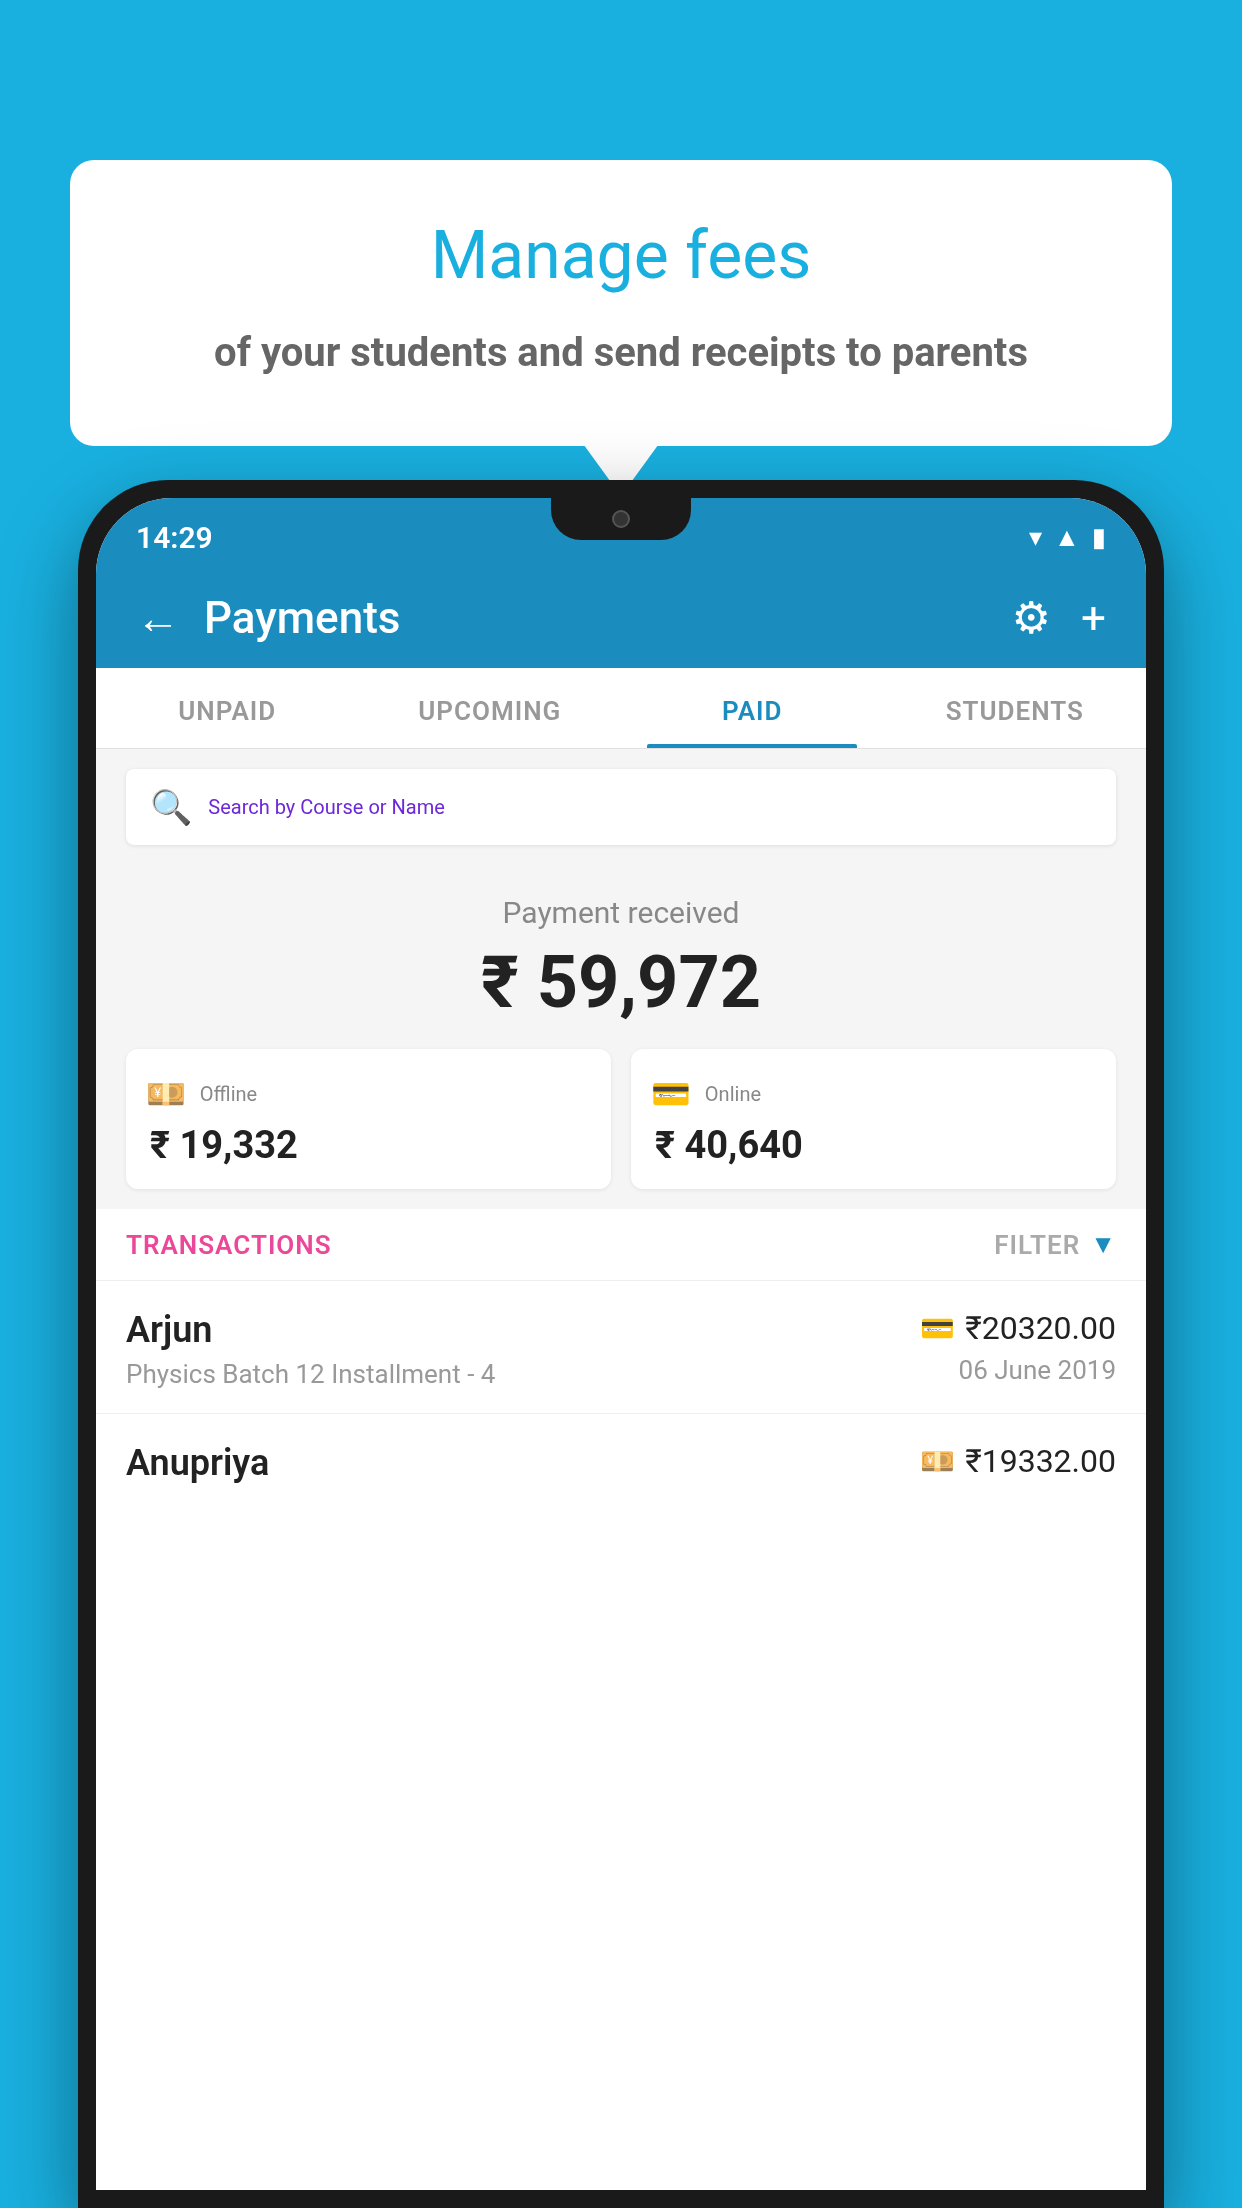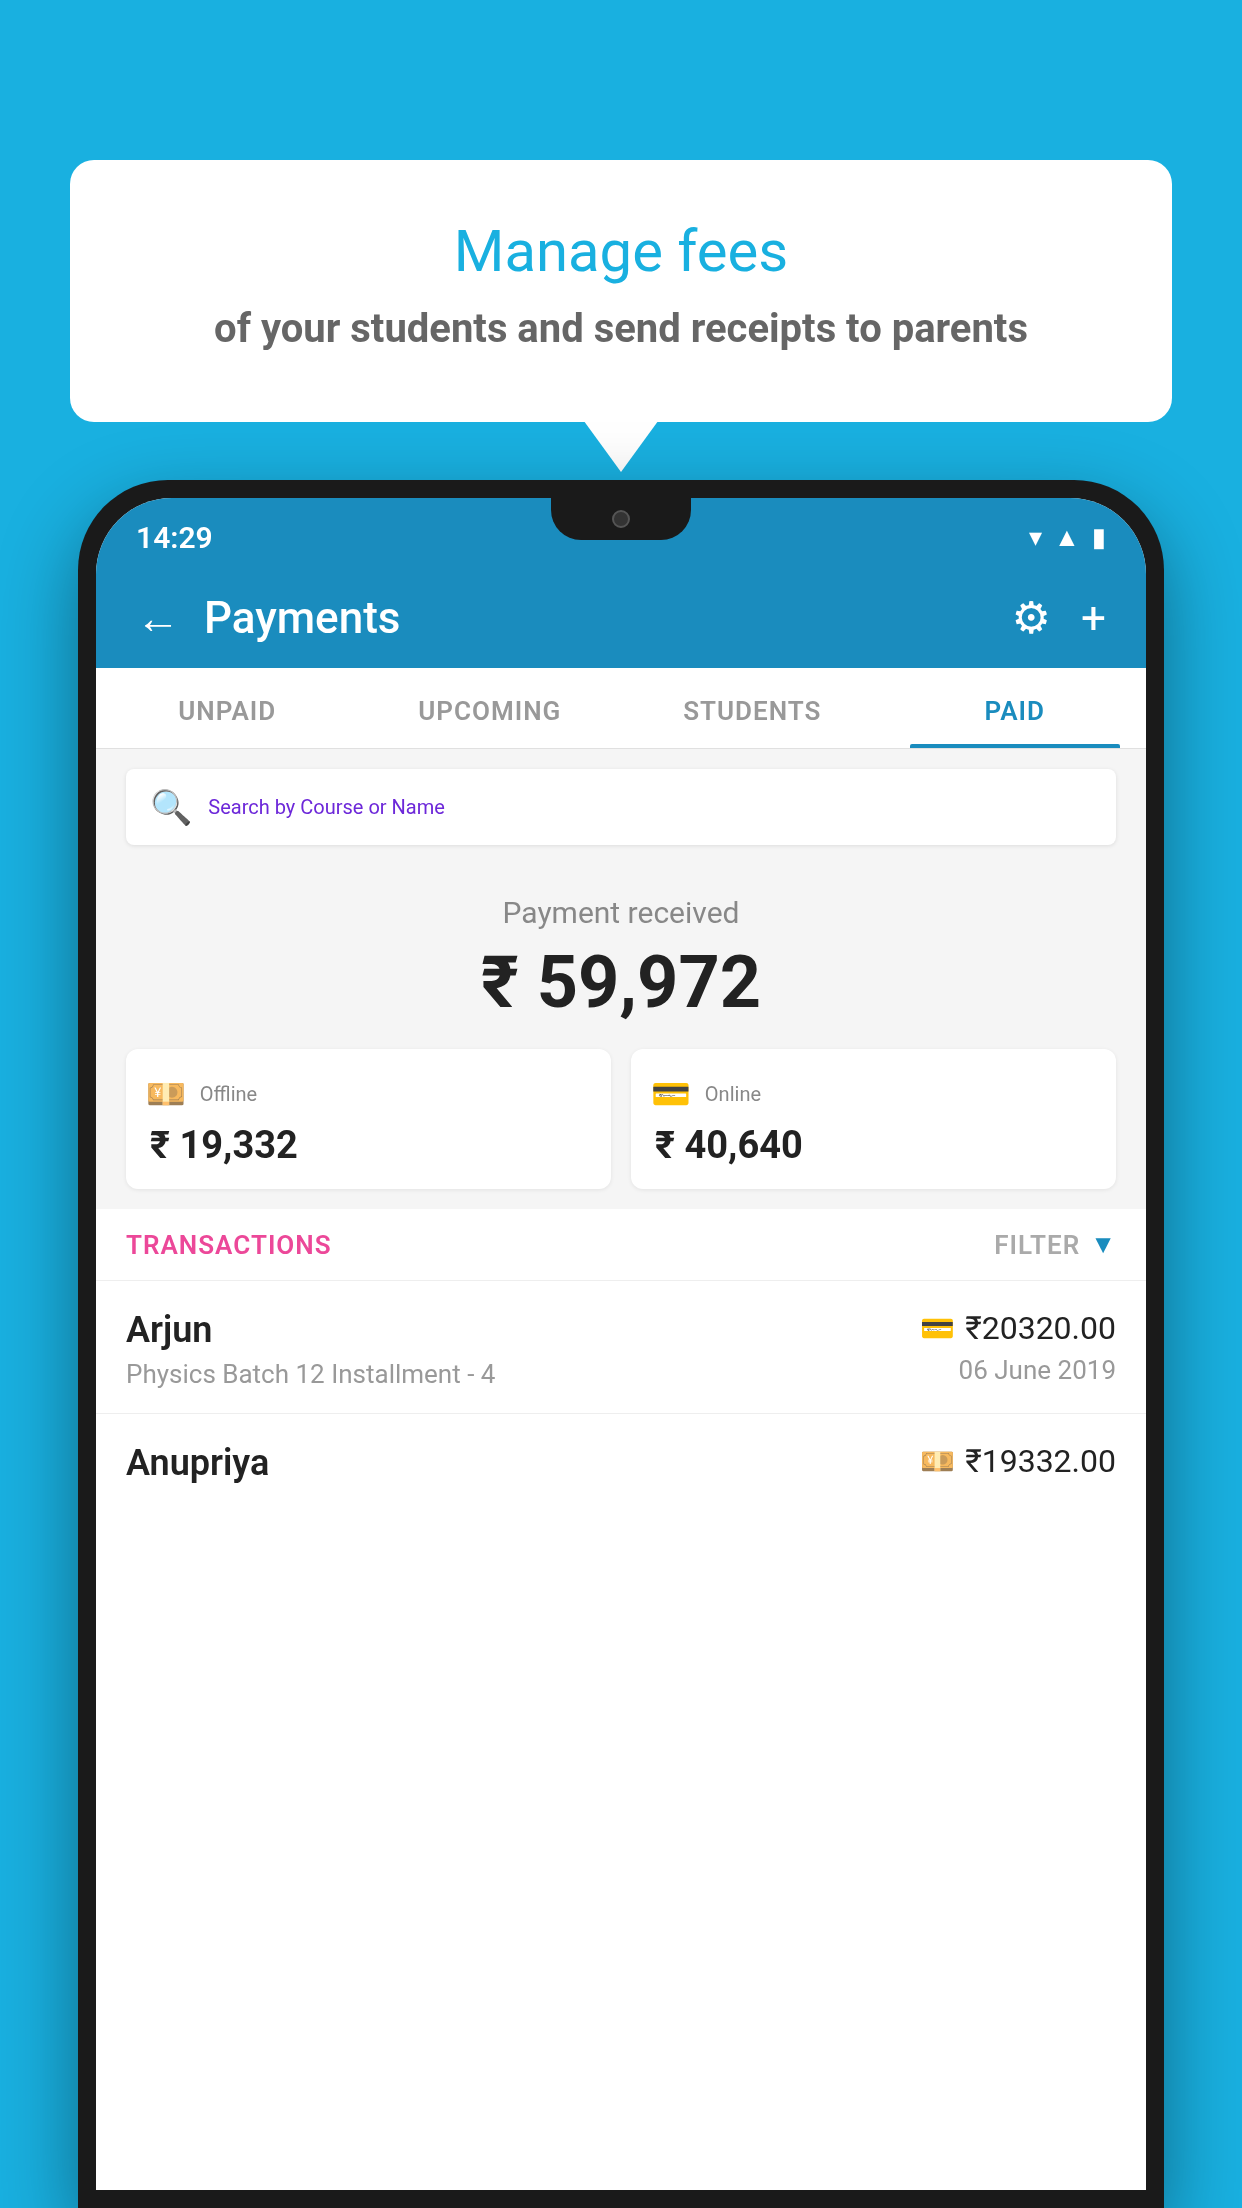--- a/index.html
+++ b/index.html
@@ -40,25 +40,25 @@
       left: 50%;
       transform: translateX(-50%);
       width: 0;
       height: 0;
       border-left: 40px solid transparent;
       border-right: 40px solid transparent;
       border-top: 55px solid white;
     }
 
     .bubble-title {
-      font-size: 58px;
+      font-size: 66px;
       font-weight: 400;
       color: #19B0E0;
       line-height: 1.1;
-      margin-bottom: 21px;
+      margin-bottom: 36px;
     }
 
     .bubble-subtitle {
       font-size: 40px;
       color: #666;
       font-weight: 700;
     }
 
     
     .phone-frame {
@@ -419,25 +419,25 @@
       </div>
     </div>
 
     <div class="tabs">
       <div class="tab">
         <span>UNPAID</span>
       </div>
       <div class="tab">
         <span>UPCOMING</span>
       </div>
+      <div class="tab active">
+        <span>PAID</span>
+      </div>
       <div class="tab">
         <span>STUDENTS</span>
-      </div>
-      <div class="tab active">
-        <span>PAID</span>
       </div>
     </div>
 
     <div class="search-container">
       <div class="search-box">
         <span class="search-icon-el">🔍</span>
         <span class="search-placeholder">Search by Course or Name</span>
       </div>
     </div>
 

